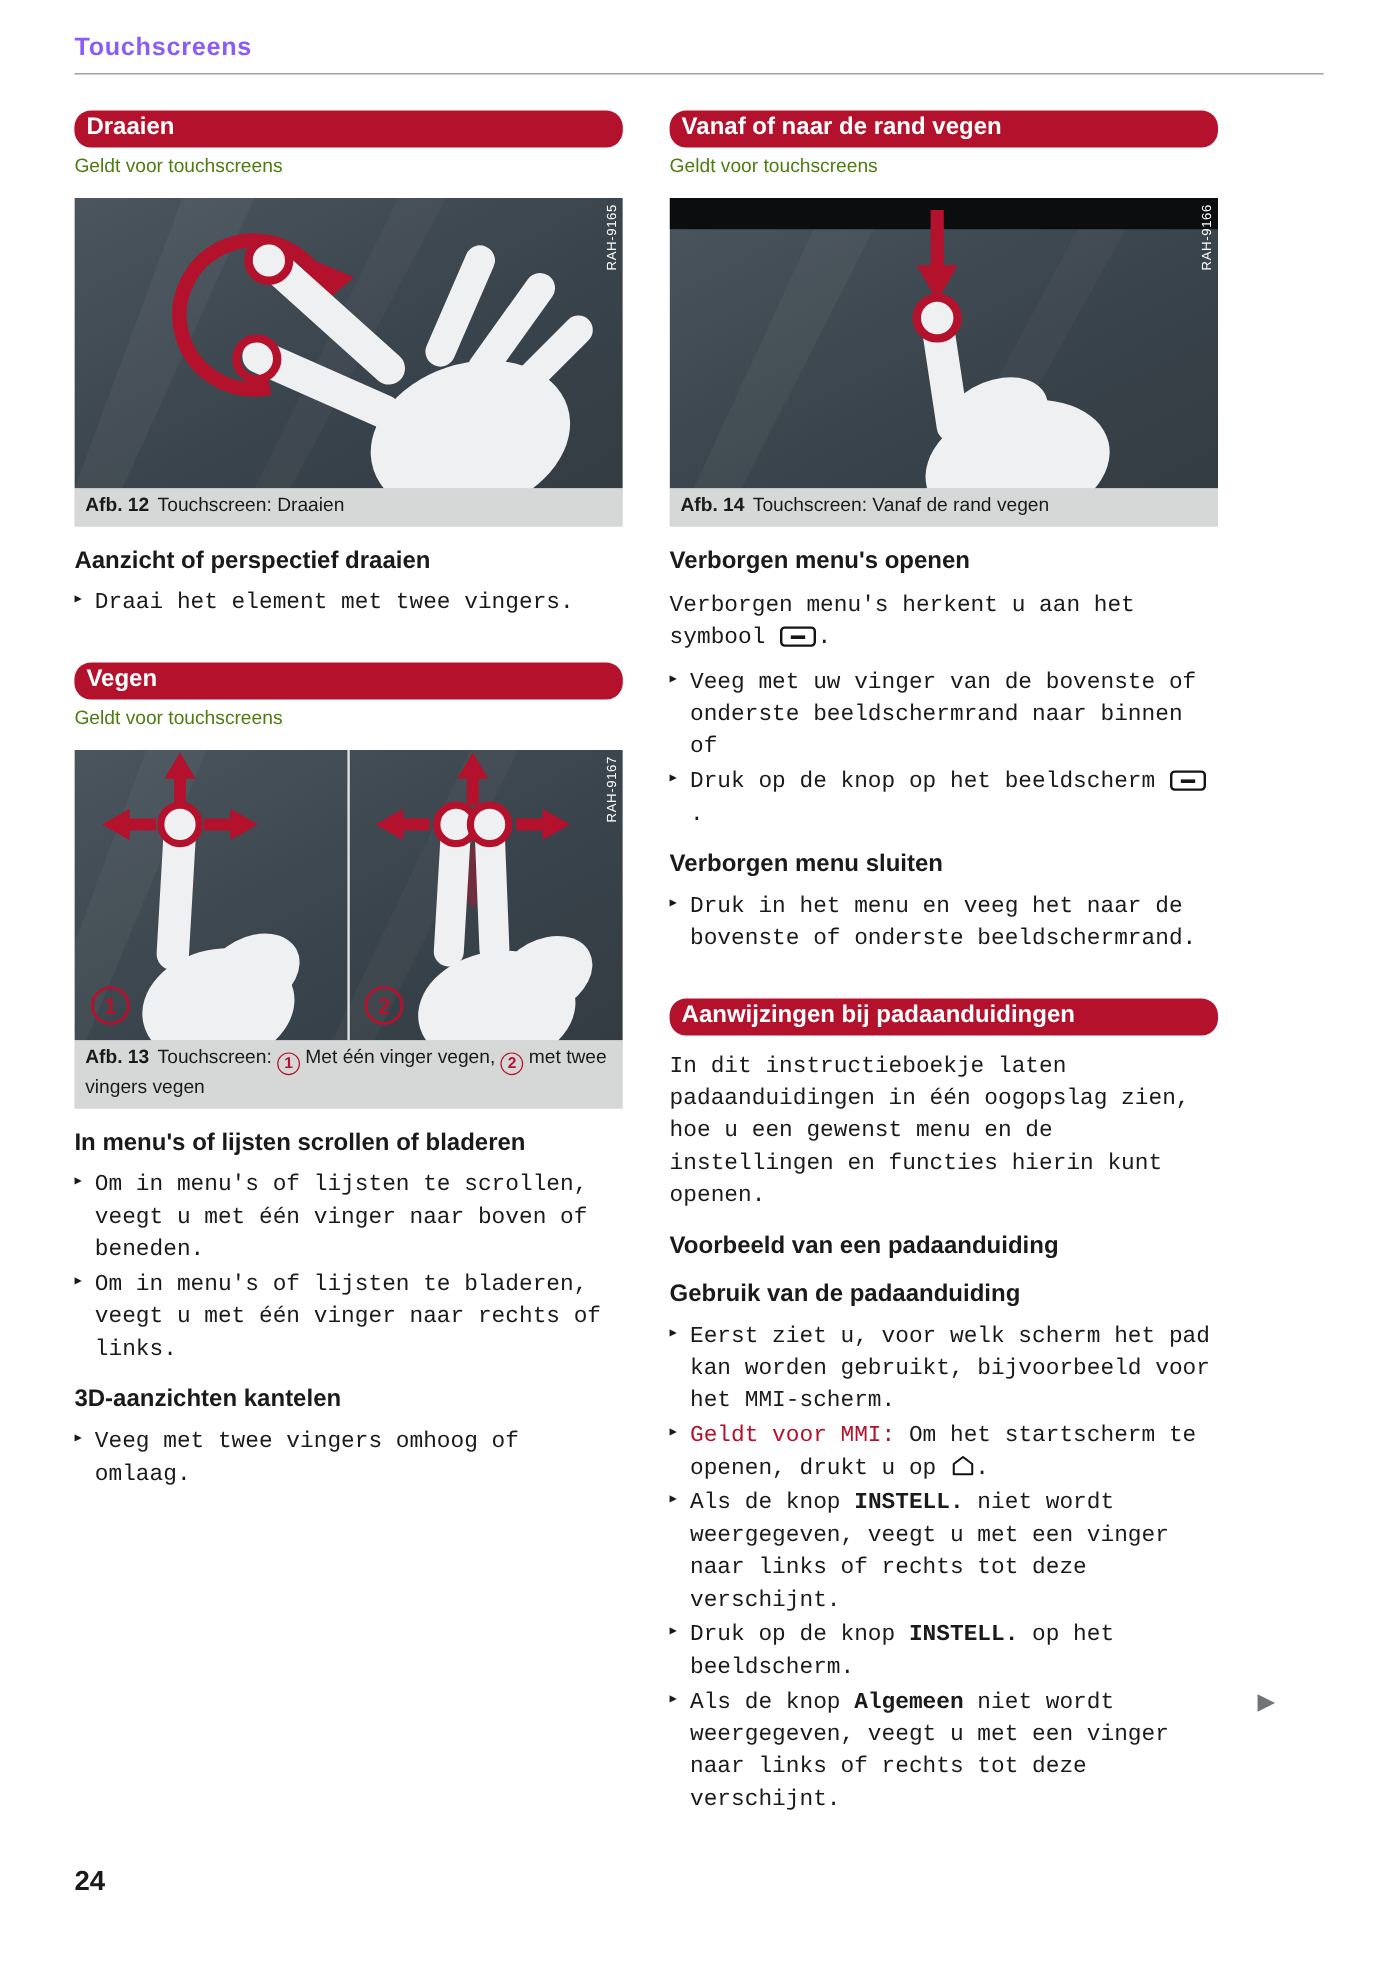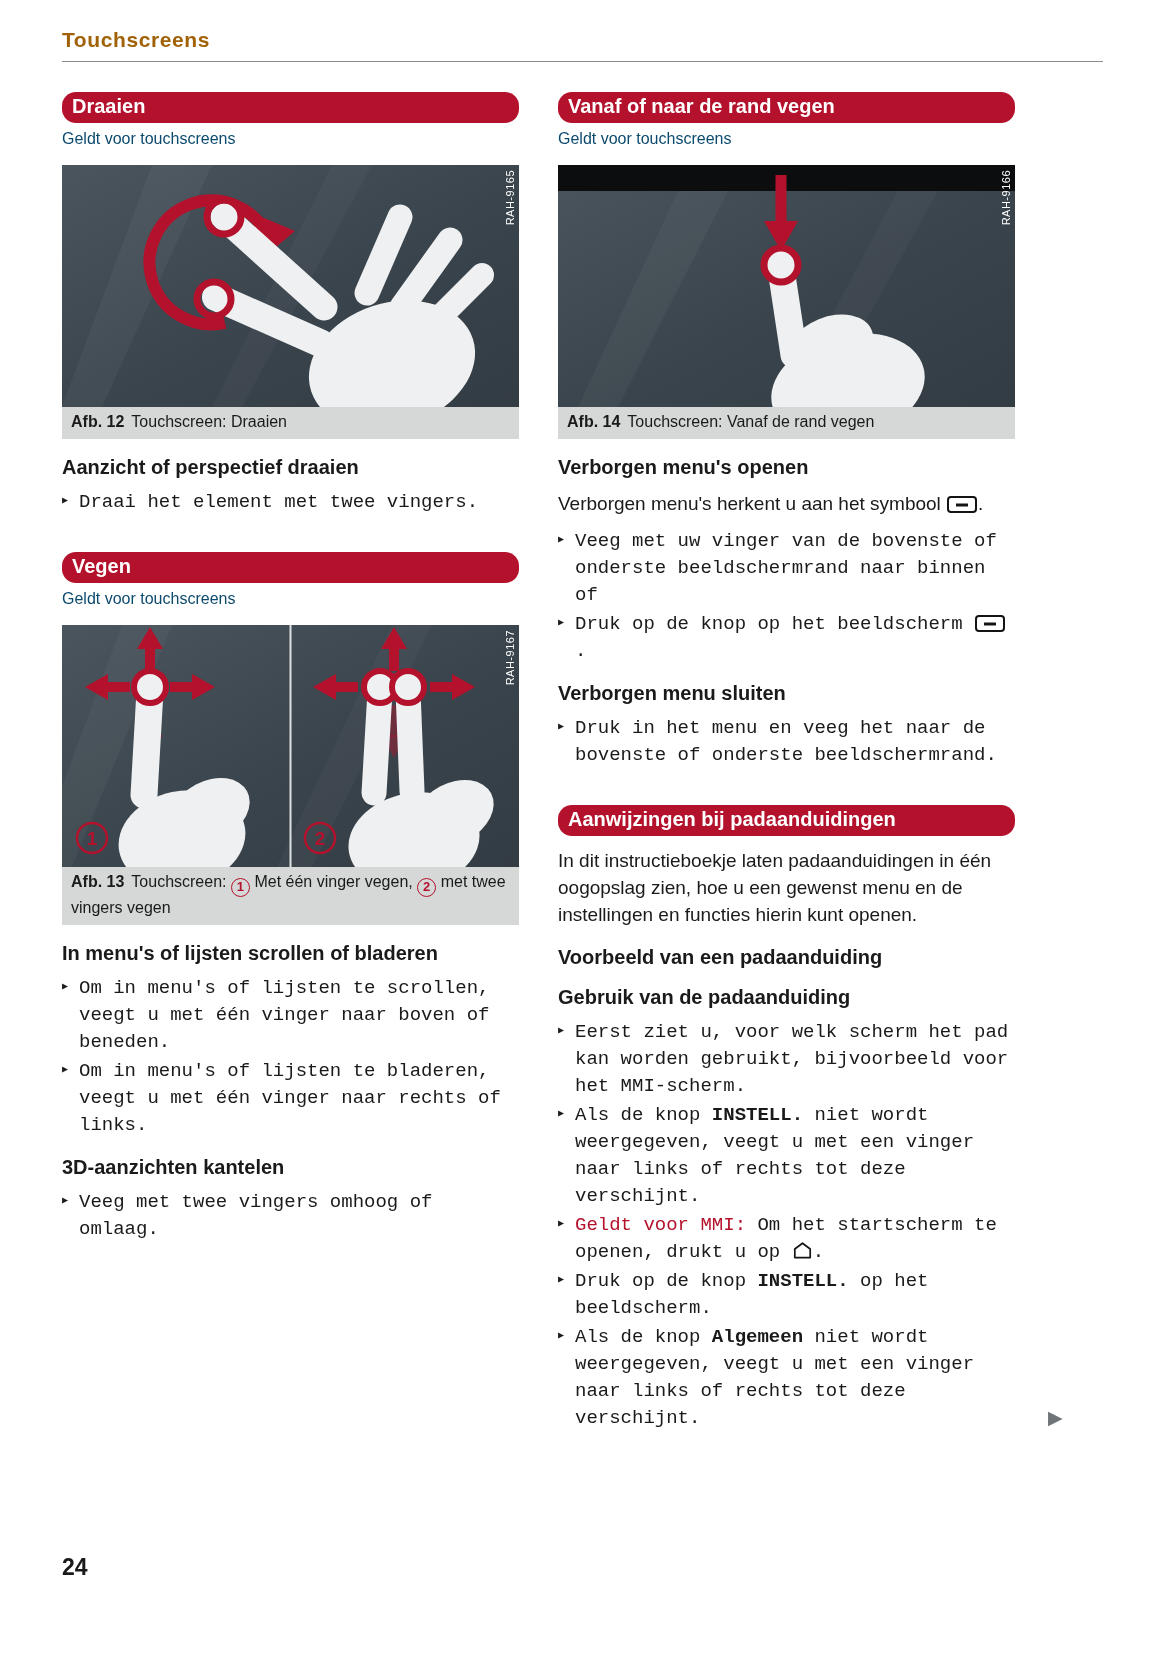--- a/index.html
+++ b/index.html
@@ -3,47 +3,47 @@
 <meta charset="utf-8">
 <style>
   * { margin:0; padding:0; box-sizing:border-box; }
   html,body { background:#ffffff; }
   body {
     width:1165px; height:1653px; position:relative; overflow:hidden;
     font-family:"Liberation Sans", sans-serif;
     color:var(--text-color,#1a1a1a);
   }
   .page-header { position:absolute; left:62px; top:28px; width:1041px; }
-  .page-header h1 { font-size:21px; font-weight:bold; letter-spacing:0.6px; color:#a16207; }
+  .page-header h1 { font-size:21px; font-weight:bold; letter-spacing:0.6px; color:#8b5cf6; }
   .page-header .rule { margin-top:9px; border-bottom:1px solid #8a8a8a; }
 
   .col { position:absolute; top:92px; width:457px; }
   .col-left { left:62px; }
   .col-right { left:558px; }
 
   .red-bar {
     background:var(--accent-red,#b4122c); color:#fff;
     font-size:20px; font-weight:bold; padding:3px 10px 6px; line-height:1.1;border-radius:14px;
   }
-  .applies { font-size:16px; color:#0c4a6e; margin-top:7px; }
+  .applies { font-size:16px; color:#4d7c0f; margin-top:7px; }
 
   .figure { position:relative; margin-top:17px; font-size:0; }
   .figure svg { display:block; }
   .fig-code {
     position:absolute; top:5px; right:3px; color:#fff; font-size:11px;
     writing-mode:vertical-rl; transform:rotate(180deg); letter-spacing:0.5px;
   }
   .caption {
     background:var(--caption-background,#d6d8d8);
     font-size:16px; line-height:1.4; padding:4px 9px 6px; color:#1a1a1a;
   }
   .caption b { font-weight:bold; margin-right:7px;text-align:center; }
 
   h3 { font-size:20px; font-weight:bold; margin-top:16px; line-height:1.2; }
-  p.body { font-size:19px; line-height:1.42; margin-top:12px; }
+  p.body { font-size:19px; line-height:1.42; margin-top:12px;font-family:Liberation Mono, monospace; }
 
   ul.bullets { list-style:none; margin-top:10px; font-size:19px; line-height:1.42; }
   ul.bullets li { position:relative; padding-left:17px; margin-bottom:2px;font-family:Liberation Mono, monospace; }
   ul.bullets li::before {
     content:"▶"; position:absolute; left:0; top:5px; font-size:10px; color:#1a1a1a;
   }
 
   .red-text { color:var(--accent-red,#b4122c); }
   b { font-weight:bold; }
 
@@ -271,32 +271,32 @@
       <p class="body">In dit instructieboekje laten padaanduidingen in één oogopslag zien, hoe u een gewenst menu en de instellingen en functies hierin kunt openen.</p>
 
       <h3>Voorbeeld van een padaanduiding</h3>
 
       <h3>Gebruik van de padaanduiding</h3>
       <ul class="bullets">
         <li>
           <span>Eerst ziet u, voor welk scherm het pad kan worden gebruikt, bijvoorbeeld voor het MMI-scherm.</span>
         </li>
         <li>
-          <span>Als de knop</span>
-          <b>INSTELL.</b>
-          <span>niet wordt weergegeven, veegt u met een vinger naar links of rechts tot deze verschijnt.</span>
-        </li>
-        <li>
           <span class="red-text">Geldt voor MMI:</span>
           <span>Om het startscherm te openen, drukt u op</span>
           <span class="home-icon"><svg width="19" height="17" viewBox="0 0 19 17">
                 <path d="M1.8 7 L9.5 1.2 L17.2 7 L17.2 15.6 L1.8 15.6 Z" fill="none" stroke="#141414" stroke-width="1.7" stroke-linejoin="round"></path>
               </svg></span><span>.</span>
         </li>
         <li>
+          <span>Als de knop</span>
+          <b>INSTELL.</b>
+          <span>niet wordt weergegeven, veegt u met een vinger naar links of rechts tot deze verschijnt.</span>
+        </li>
+        <li>
           <span>Druk op de knop</span>
           <b>INSTELL.</b>
           <span>op het beeldscherm.</span>
         </li>
         <li>
           <span>Als de knop</span>
           <b>Algemeen</b>
           <span>niet wordt weergegeven, veegt u met een vinger naar links of rechts tot deze verschijnt.</span>
         </li>
       </ul>

